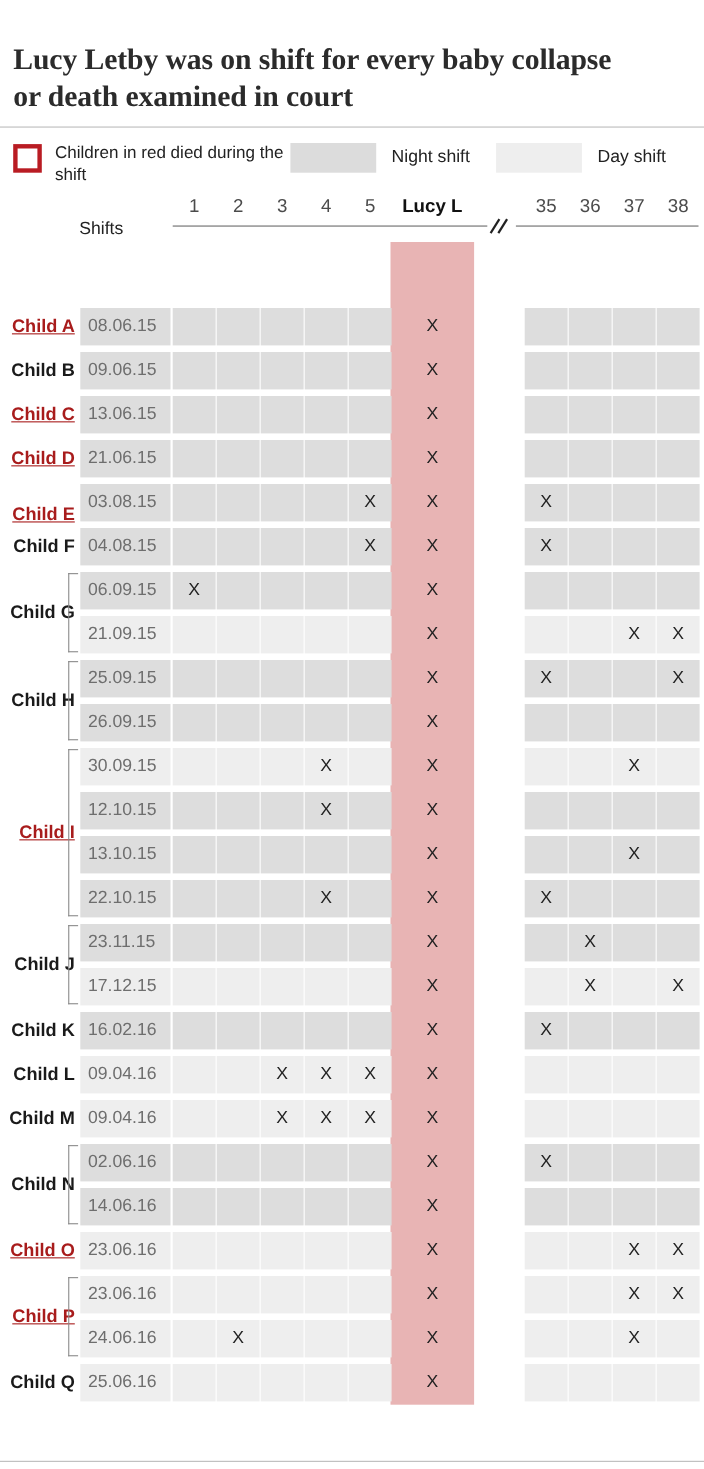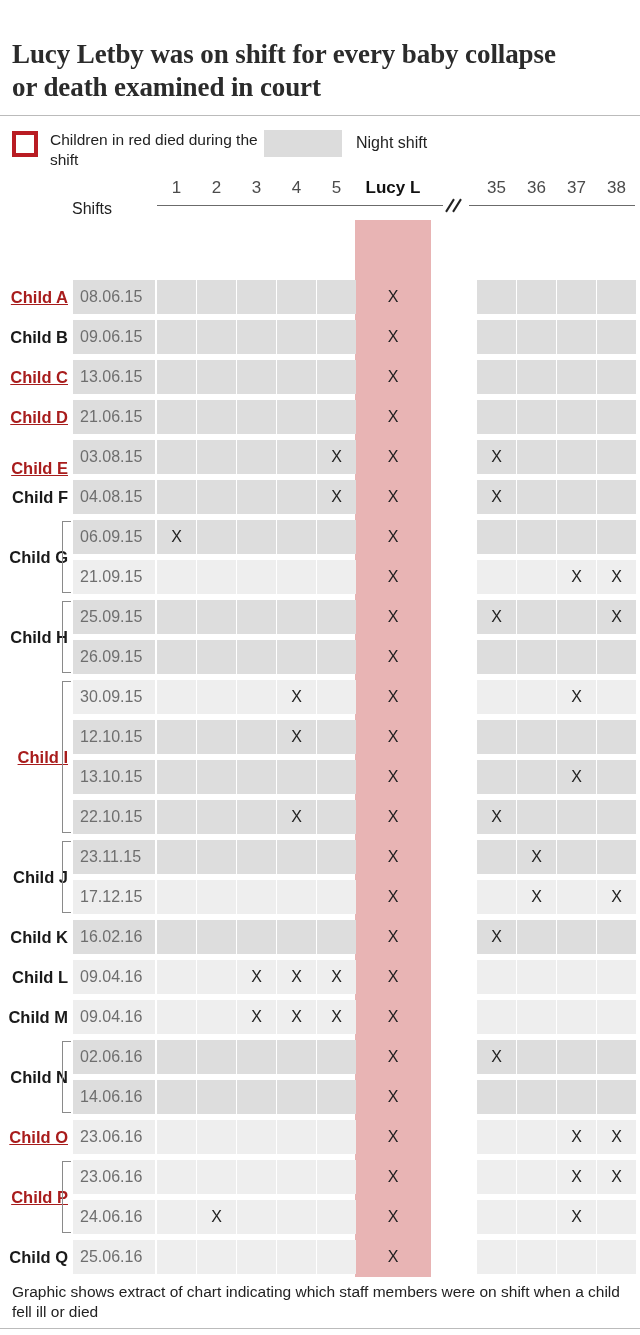--- a/index.html
+++ b/index.html
@@ -262,20 +262,24 @@
   <div class="title-rule"></div>
 
   <div class="legend">
     <div class="legend-red">
       <div class="red-box"></div>
       <div class="legend-red-text">Children in red died during the shift</div>
     </div>
     <div class="legend-swatch-group">
       <div class="swatch night"></div>
       <div class="swatch-label">Night shift</div>
+    </div>
+    <div class="legend-swatch-group">
+      <div class="swatch day"></div>
+      <div class="swatch-label">Day shift</div>
     </div>
   </div>
 
 
   <div class="colhead" id="colhead">
     <div class="axis-rule"></div>
     <div class="axis-break">
       <span class="s1"></span>
         <span class="s2"></span>
     </div>
@@ -637,21 +641,20 @@
         <div class="cell day" style="left: 277px; width: 39px;"></div>
         <div class="cell day" style="left: 317px; width: 39px;"></div>
         <div class="cell lucycell" style="left: 355px; width: 76px; top: 0px; height: 40px; line-height: 40px;"><span class="mark">X</span></div>
         <div class="cell day" style="left: 477px; width: 39px;"></div>
         <div class="cell day" style="left: 517px; width: 39px;"></div>
         <div class="cell day" style="left: 557px; width: 39px;"></div>
         <div class="cell day" style="left: 597px; width: 39px;"></div>
       </div>
     </div>
 
-  <div class="footnote">Graphic shows extract of chart indicating which staff members were on shift when a child fell ill or died</div>
   <div class="source-rule"></div>
   <div class="source">Source: Cheshire Police</div>
   <div class="bbc-logo">
     <b>B</b>
     <b>B</b>
     <b>C</b>
   </div>
 </div>
 
 </body></html>

